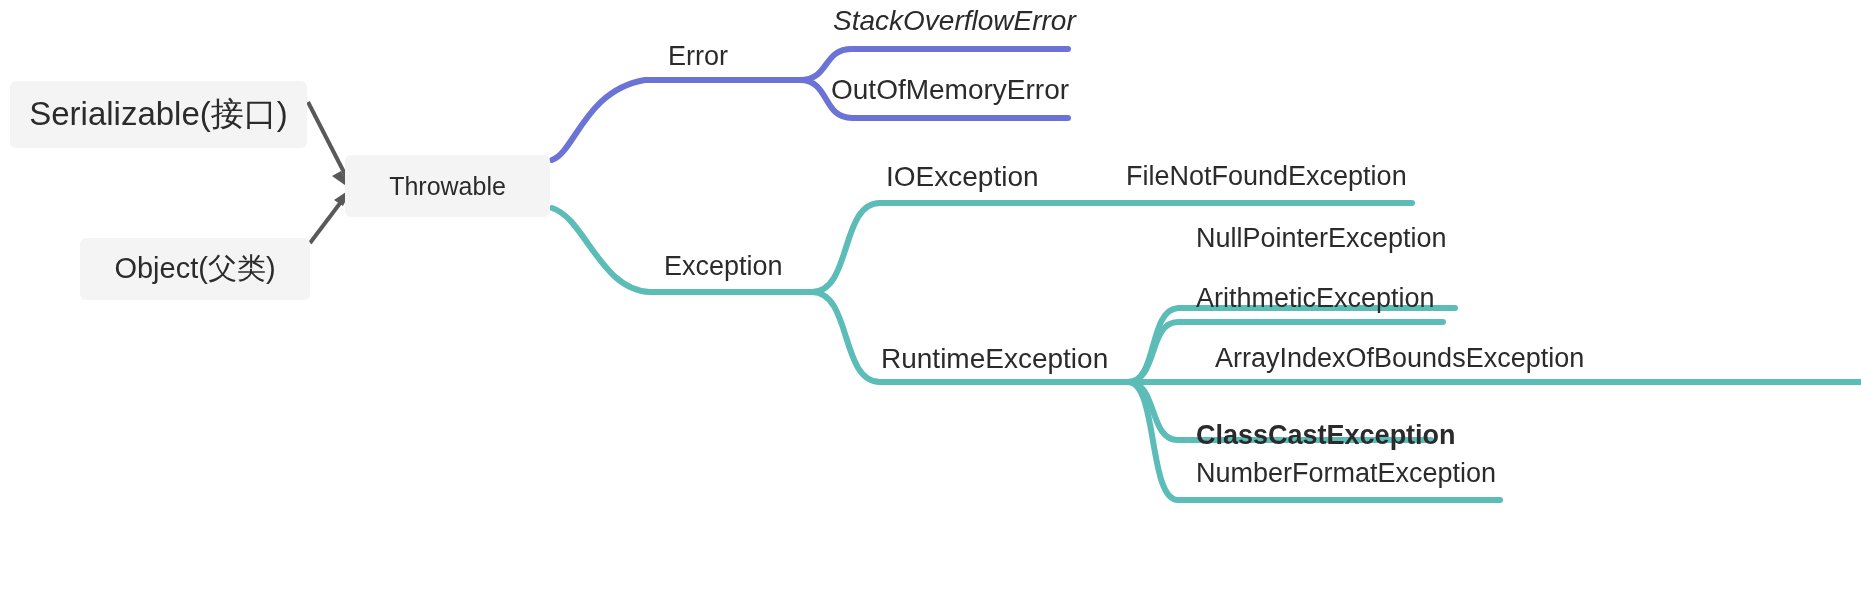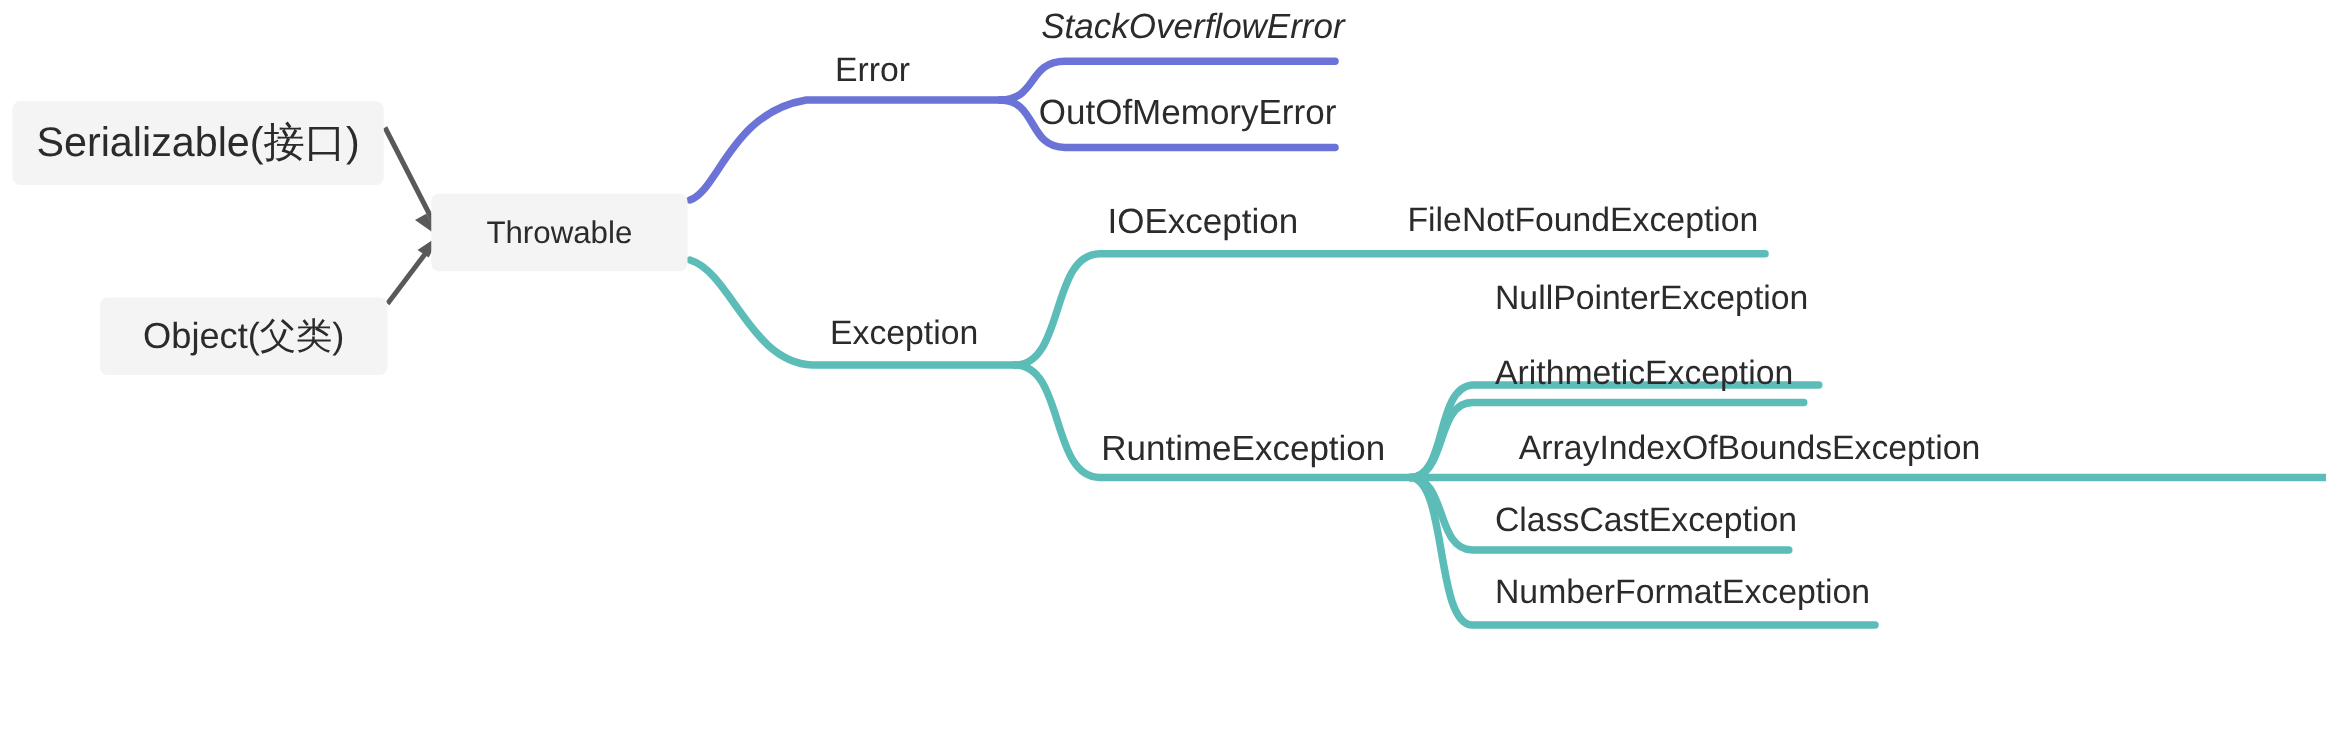--- a/index.html
+++ b/index.html
@@ -97,21 +97,21 @@
   .lbl-error        { left: 668px;  top: 43px;  }
   .lbl-stackoverflow{ left: 833px;  top: 7px; font-style: italic;   }
   .lbl-outofmemory  { left: 831px;  top: 76px;  }
   .lbl-exception    { left: 664px;  top: 253px; }
   .lbl-ioexception  { left: 886px;  top: 163px; }
   .lbl-runtimeexc   { left: 881px;  top: 345px; }
   .lbl-filenotfound { left: 1126px; top: 163px; }
   .lbl-nullpointer  { left: 1196px; top: 225px; }
   .lbl-arithmetic   { left: 1196px; top: 285px; }
   .lbl-arrayindex   { left: 1196px; top: 345px; margin-left: 19px; }
-  .lbl-classcast    { left: 1196px; top: 403px; }
+  .lbl-classcast    { left: 1196px; top: 422px; font-weight: bold; }
   .lbl-numberformat { left: 1196px; top: 460px; }
 </style>
 </head>
 <body>
 
 <div id="mindmap-root">
 
   <svg id="edges" viewBox="0 0 1861 600" xmlns="http://www.w3.org/2000/svg">
 
     <g>

